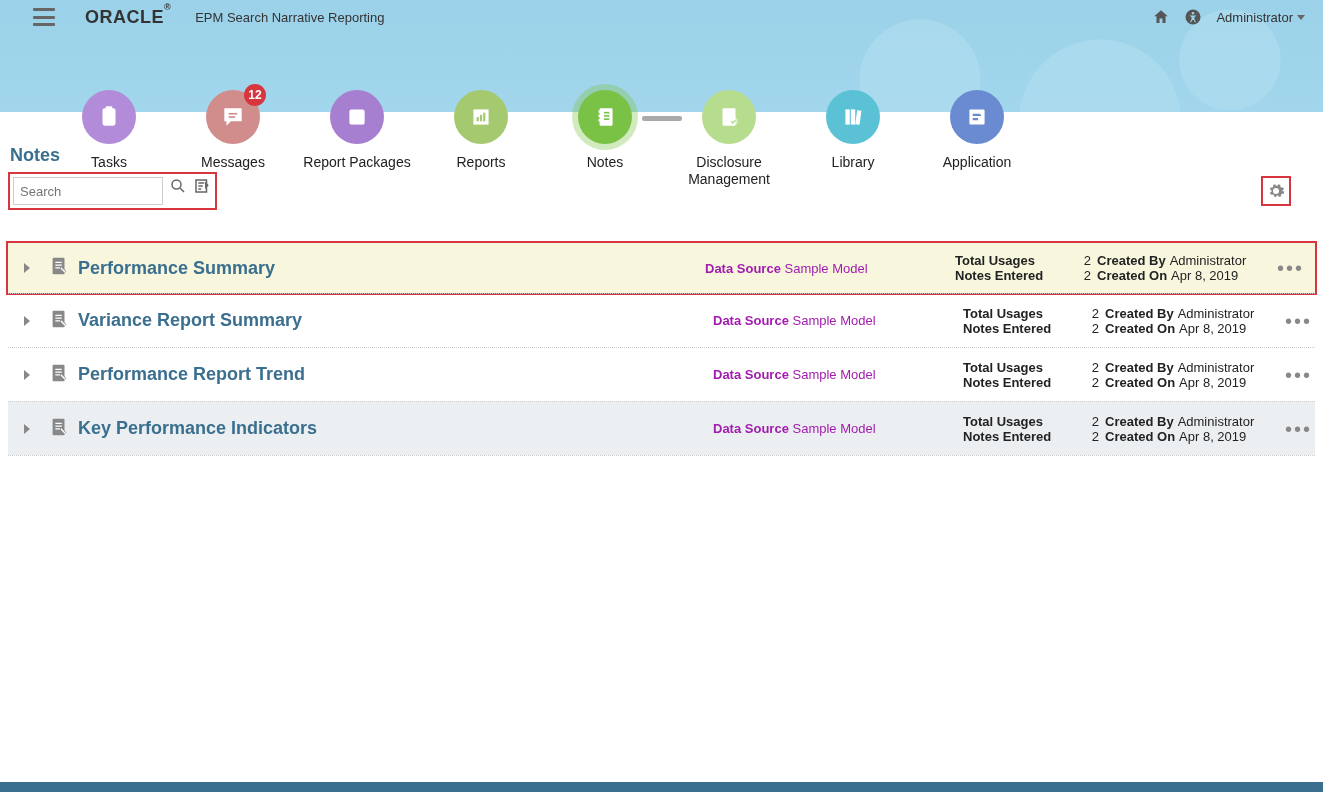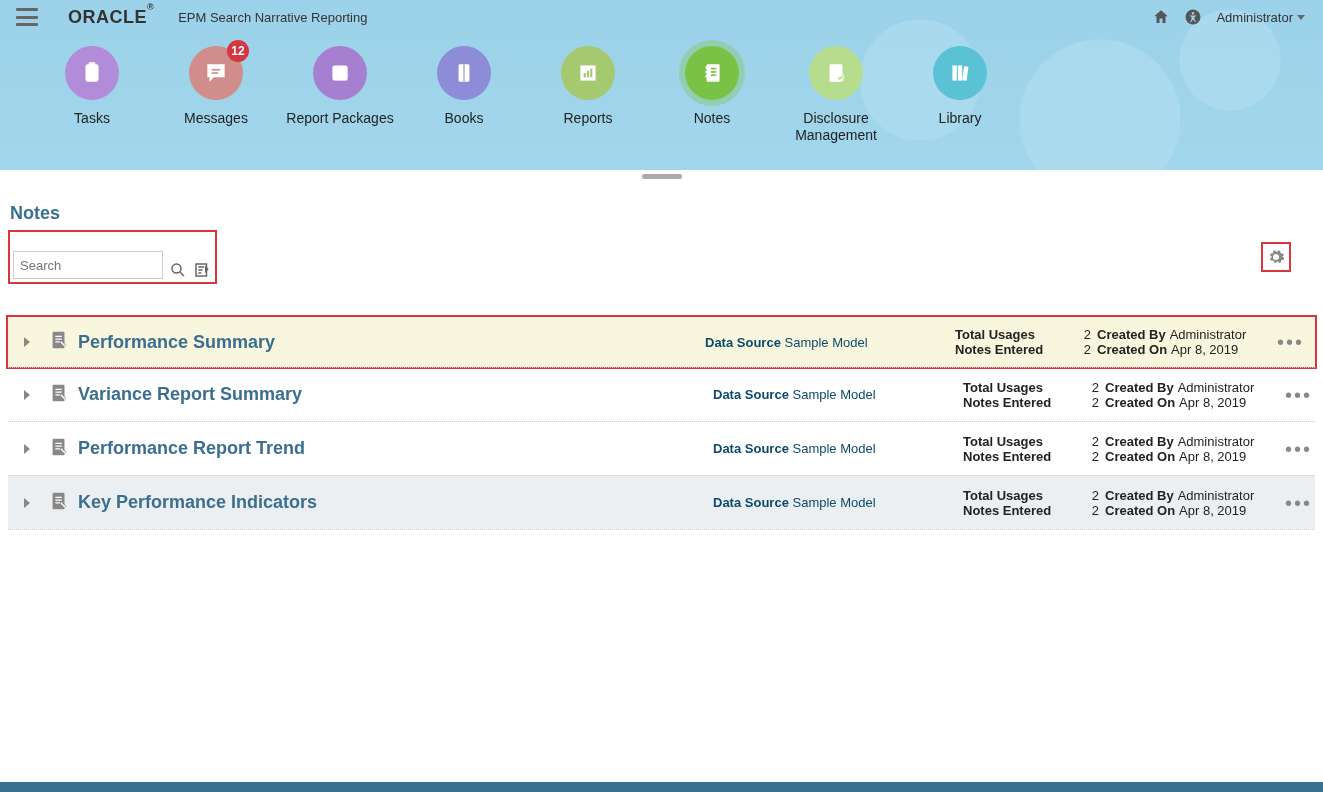--- a/index.html
+++ b/index.html
@@ -2,21 +2,22 @@
 <html><head>
 <meta charset="utf-8">
 <style>
   * { box-sizing: border-box; margin: 0; padding: 0; font-family: Arial, Helvetica, sans-serif; }
   body { width: 1323px; background: #fff; }
 
   
   .header {
     background: linear-gradient(to bottom, #9cd2e9, #a1d6ec);
     position: relative;
-    height: 170px;
+    height: 112px;
+    padding-left: 17px;
   }
   .header-clouds {
     position: absolute; inset: 0; pointer-events: none;
     background:
       radial-gradient(circle at 920px 80px, #b2def0 60px, transparent 61px),
       radial-gradient(circle at 1100px 120px, #b2def0 80px, transparent 81px),
       radial-gradient(circle at 1230px 60px, #b2def0 50px, transparent 51px);
     opacity: 0.6;
   }
   .topbar {
@@ -29,56 +30,56 @@
   .oracle-logo sup { font-size: 9px; top: -0.6em; position: relative; }
   .product-name { font-size: 13px; color: #333; margin-left: 20px; margin-top: 6px; }
   .topbar-spacer { flex: 1; }
   .topbar-right { display: flex; align-items: center; gap: 14px; margin-top: 6px; margin-right: 8px; }
   .home-icon, .access-icon { width: 18px; height: 18px; color: #666; cursor: pointer; }
   .user-menu { font-size: 13px; color: #333; cursor: pointer; display: flex; align-items: center; gap: 4px; }
   .caret-down { width: 0; height: 0; border-left: 4px solid transparent; border-right: 4px solid transparent; border-top: 5px solid #666; }
 
   
   .navrow { display: flex; gap: 0; padding: 18px 30px 0 30px; position: relative; z-index: 2; }
-  .navitem { display: flex; flex-direction: column; align-items: center; width: 124px; cursor: pointer; }
+  .navitem { display: flex; flex-direction: column; align-items: center; width: 124px; cursor: pointer; margin-top: 44px; }
   .navitem-circle { width: 54px; height: 54px; border-radius: 50%; display: flex; align-items: center; justify-content: center; position: relative; }
   .navitem-circle.active-ring { box-shadow: 0 0 0 6px rgba(122,194,70,0.35); }
   .navitem-label { font-size: 14px; color: #222; margin-top: 10px; text-align: center; line-height: 1.2; }
   .badge {
     position: absolute; top: -6px; right: -6px; background: #d8363e; color: #fff;
     font-size: 12px; font-weight: bold; min-width: 22px; height: 22px; border-radius: 11px;
     display: flex; align-items: center; justify-content: center; padding: 0 4px;
   }
   .nav-svg { width: 26px; height: 26px; fill: #fff; }
 
   .drag-handle { width: 40px; height: 5px; background: #aaa; border-radius: 2px; margin: 4px auto 0; }
 
   
   .content { padding: 10px 8px 0 8px; }
   .page-title { font-size: 18px; font-weight: bold; color: #3b6f8f; margin: 14px 0 6px 2px; }
 
   .search-row { display: flex; align-items: center; justify-content: space-between; }
-  .search-highlight { border: 2.5px solid #d8363e; padding: 19px 4px 3px 3px; display: inline-flex; align-items: flex-end; gap: 6px; }
+  .search-highlight { border: 2.5px solid #d8363e; padding: 3px 4px 3px 3px; display: inline-flex; align-items: flex-start; gap: 6px; }
   .search-input { width: 150px; height: 28px; border: 1px solid #ccc; font-size: 13px; padding: 0 6px; color: #888; }
   .search-icon, .filter-icon { width: 18px; height: 18px; color: #666; cursor: pointer; }
   .gear-highlight { border: 2.5px solid #d8363e; padding: 4px; display: inline-flex; align-items: center; justify-content: center; margin-right: 24px; }
   .gear-icon { width: 18px; height: 18px; color: #888; cursor: pointer; }
 
   
   .note-list { margin-top: 32px; border: 1px dotted #ccc; border-left: none; border-right: none; }
   .note-row { display: flex; align-items: center; padding: 6px 10px; border-top: 1px dotted #ccc; min-height: 54px; }
   .note-row:first-child { border-top: none; }
   .note-row.selected { background: #f8f7de; }
   .note-row.alt { background: #eceff1; }
   .row-highlight { border: 2.5px solid #d8363e; margin: -2px; padding: 6px 18px; }
   .expand-caret { width: 0; height: 0; border-top: 5px solid transparent; border-bottom: 5px solid transparent; border-left: 6px solid #888; margin-right: 18px; margin-left: 6px; cursor: pointer; }
   .doc-icon { width: 22px; height: 22px; margin-right: 8px; }
   .note-title { font-size: 18px; font-weight: bold; color: #3b6f8f; cursor: pointer; flex: 0 0 auto; }
   .col-spacer1 { flex: 1; }
-  .data-source { width: 250px; font-size: 13px; color: #0c4a6e; }
+  .data-source { width: 250px; font-size: 13px; color: #a21caf; }
   .data-source b { font-weight: bold; }
   .metrics { width: 136px; font-size: 13px; color: #222; }
   .metrics-row { display: flex; justify-content: space-between; }
   .metrics-row b { font-weight: bold; }
   .meta { width: 174px; font-size: 13px; color: #222; margin-left: 6px; }
   .meta-row { display: flex; gap: 4px; }
   .meta-row b { font-weight: bold; }
   .more-icon { width: 20px; color: #888; cursor: pointer; margin-left: 6px; font-size: 20px; letter-spacing: 2px; line-height: 1; }
 
   
@@ -139,29 +140,20 @@
       <div class="navitem">
         <div class="navitem-circle" style="background: rgb(166, 127, 209);">
           <svg class="nav-svg" viewBox="0 0 24 24" fill="#fff">
             <rect x="5" y="5" width="14" height="14" rx="2"></rect>
             <rect x="8" y="8" width="11" height="11" rx="2" fill="#fff" opacity="0.4"></rect>
           </svg>
         </div>
         <div class="navitem-label">Report Packages</div>
       </div>
       <div class="navitem">
-        <div class="navitem-circle" style="background: rgb(140, 140, 217);">
-          <svg class="nav-svg" viewBox="0 0 24 24" fill="#fff">
-            <rect x="7" y="4" width="10" height="16" rx="1"></rect>
-            <line x1="12" y1="4" x2="12" y2="20" stroke="#8c8cd9" stroke-width="1"></line>
-          </svg>
-        </div>
-        <div class="navitem-label">Books</div>
-      </div>
-      <div class="navitem">
         <div class="navitem-circle" style="background: rgb(164, 201, 111);">
           <svg class="nav-svg" viewBox="0 0 24 24" fill="#fff">
             <rect x="5" y="5" width="14" height="14"></rect>
             <rect x="8" y="12" width="2" height="4" fill="#a4c96f"></rect>
             <rect x="11" y="10" width="2" height="6" fill="#a4c96f"></rect>
             <rect x="14" y="8" width="2" height="8" fill="#a4c96f"></rect>
           </svg>
         </div>
         <div class="navitem-label">Reports</div>
       </div>
@@ -191,20 +183,30 @@
       </div>
       <div class="navitem">
         <div class="navitem-circle" style="background: rgb(91, 194, 214);">
           <svg class="nav-svg" viewBox="0 0 24 24" fill="#fff">
             <rect x="5" y="5" width="4" height="14"></rect>
             <rect x="10" y="5" width="4" height="14"></rect>
             <rect x="15" y="6" width="4" height="13" transform="rotate(8 17 12)"></rect>
           </svg>
         </div>
         <div class="navitem-label">Library</div>
+      </div>
+      <div class="navitem">
+        <div class="navitem-circle" style="background: rgb(106, 139, 209);">
+          <svg class="nav-svg" viewBox="0 0 24 24" fill="#fff">
+            <rect x="5" y="5" width="14" height="14" rx="1"></rect>
+            <path d="M8 10h8M8 14h5" stroke="#6a8bd1" stroke-width="2"></path>
+            <path d="M14 7l4 4" stroke="#fff" stroke-width="2"></path>
+          </svg>
+        </div>
+        <div class="navitem-label">Application</div>
       </div>
     </div>
 </div>
 <div class="drag-handle"></div>
 
 <div class="content">
   <div class="page-title">Notes</div>
 
   <div class="search-row">
     <div class="search-highlight">

